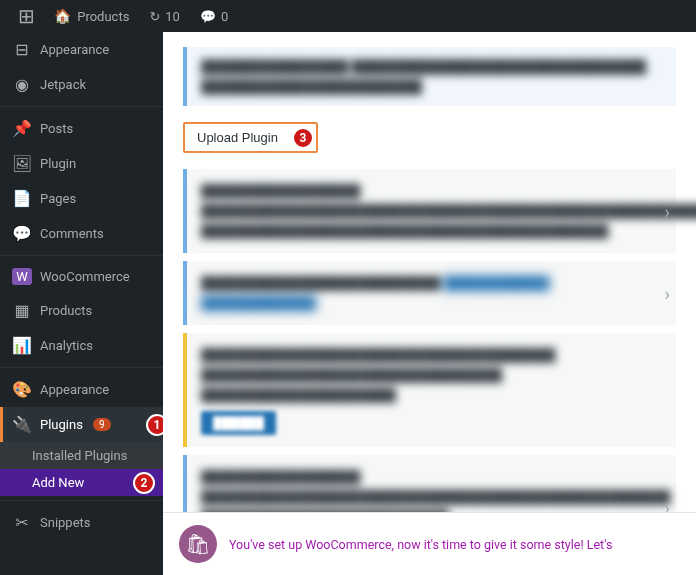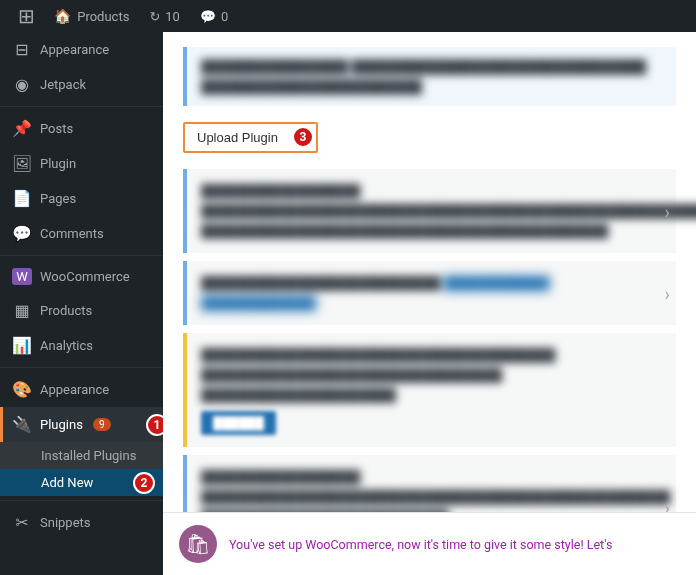--- a/index.html
+++ b/index.html
@@ -63,26 +63,26 @@
       border-radius: 10px;
       font-size: 10px;
       padding: 1px 5px;
       min-width: 18px;
       text-align: center;
       margin-left: 2px;
     }
     .submenu { background: #32373c; }
     .submenu-item {
       display: block;
-      padding: 6px 12px 6px 41px;
+      padding: 6px 12px 6px 32px;
       color: #a7aaad;
       font-size: 13px;
       cursor: pointer;
     }
-    .submenu-item.active-sub { color: #fff; background: #0c4a6e; }
+    .submenu-item.active-sub { color: #fff; background: #4c1d95; }
 
     
     .main-content {
       flex: 1;
       background: #fff;
       overflow: hidden;
       position: relative;
     }
     .main-inner {
       padding: 15px 20px;
@@ -302,21 +302,21 @@
   <div class="main-content">
     <div class="main-inner">
 
       <div class="notice-blur">
         <div class="blur-text">
           ████████████████ ████████████████████████████████ ████████████████████████
         </div>
       </div>
 
       <div class="page-title-row">
-        <div style="display:flex; gap:4px; border: 2px solid #f0883e; border-radius:2px; padding:2px;">
+        <div style="display:flex; align-items:center; gap:4px; border: 2px solid #f0883e; border-radius:2px; padding:2px;">
           <button class="upload-plugin-btn" style="border:none; background:transparent; cursor:pointer; font-size:13px; color:#2c3338;">Upload Plugin</button>
           <span class="annotation-circle">3</span>
         </div>
       </div>
 
       <div class="plugin-cards">
 
         <div class="plugin-card blue-border">
           <div class="plugin-card-content">
             ██████████████████ ████████████████████████████████████████████████████████████████<br>

